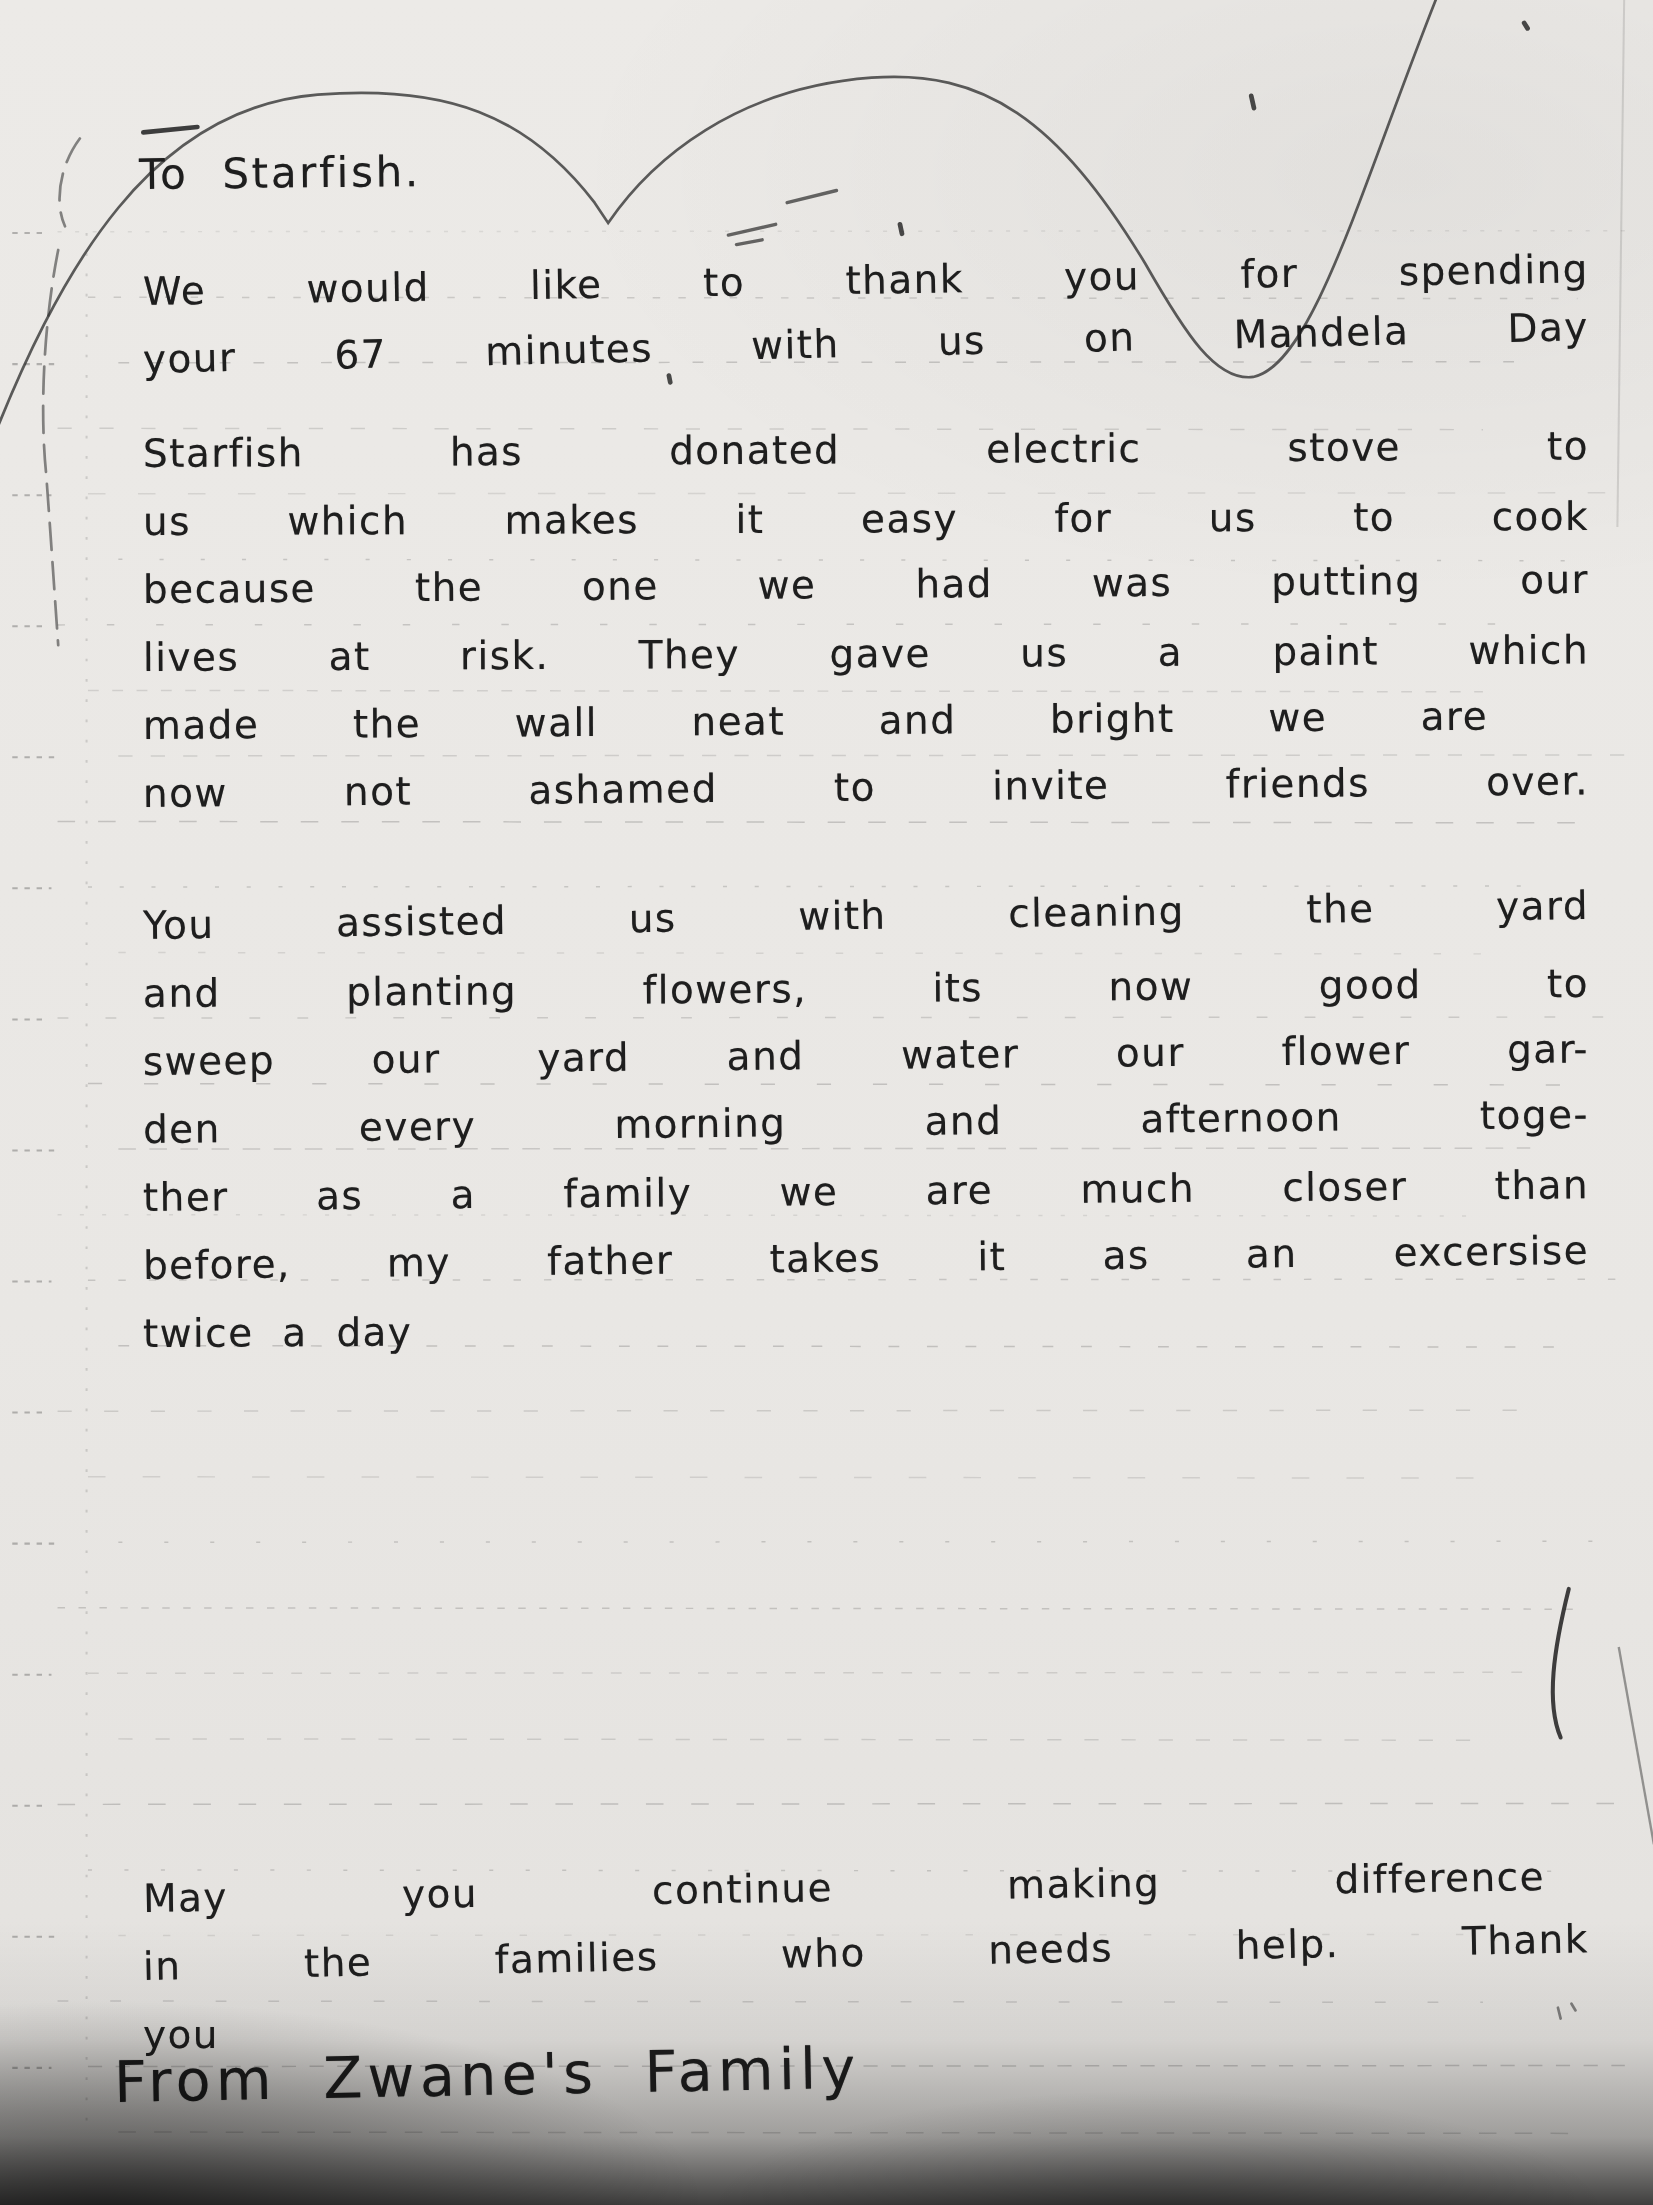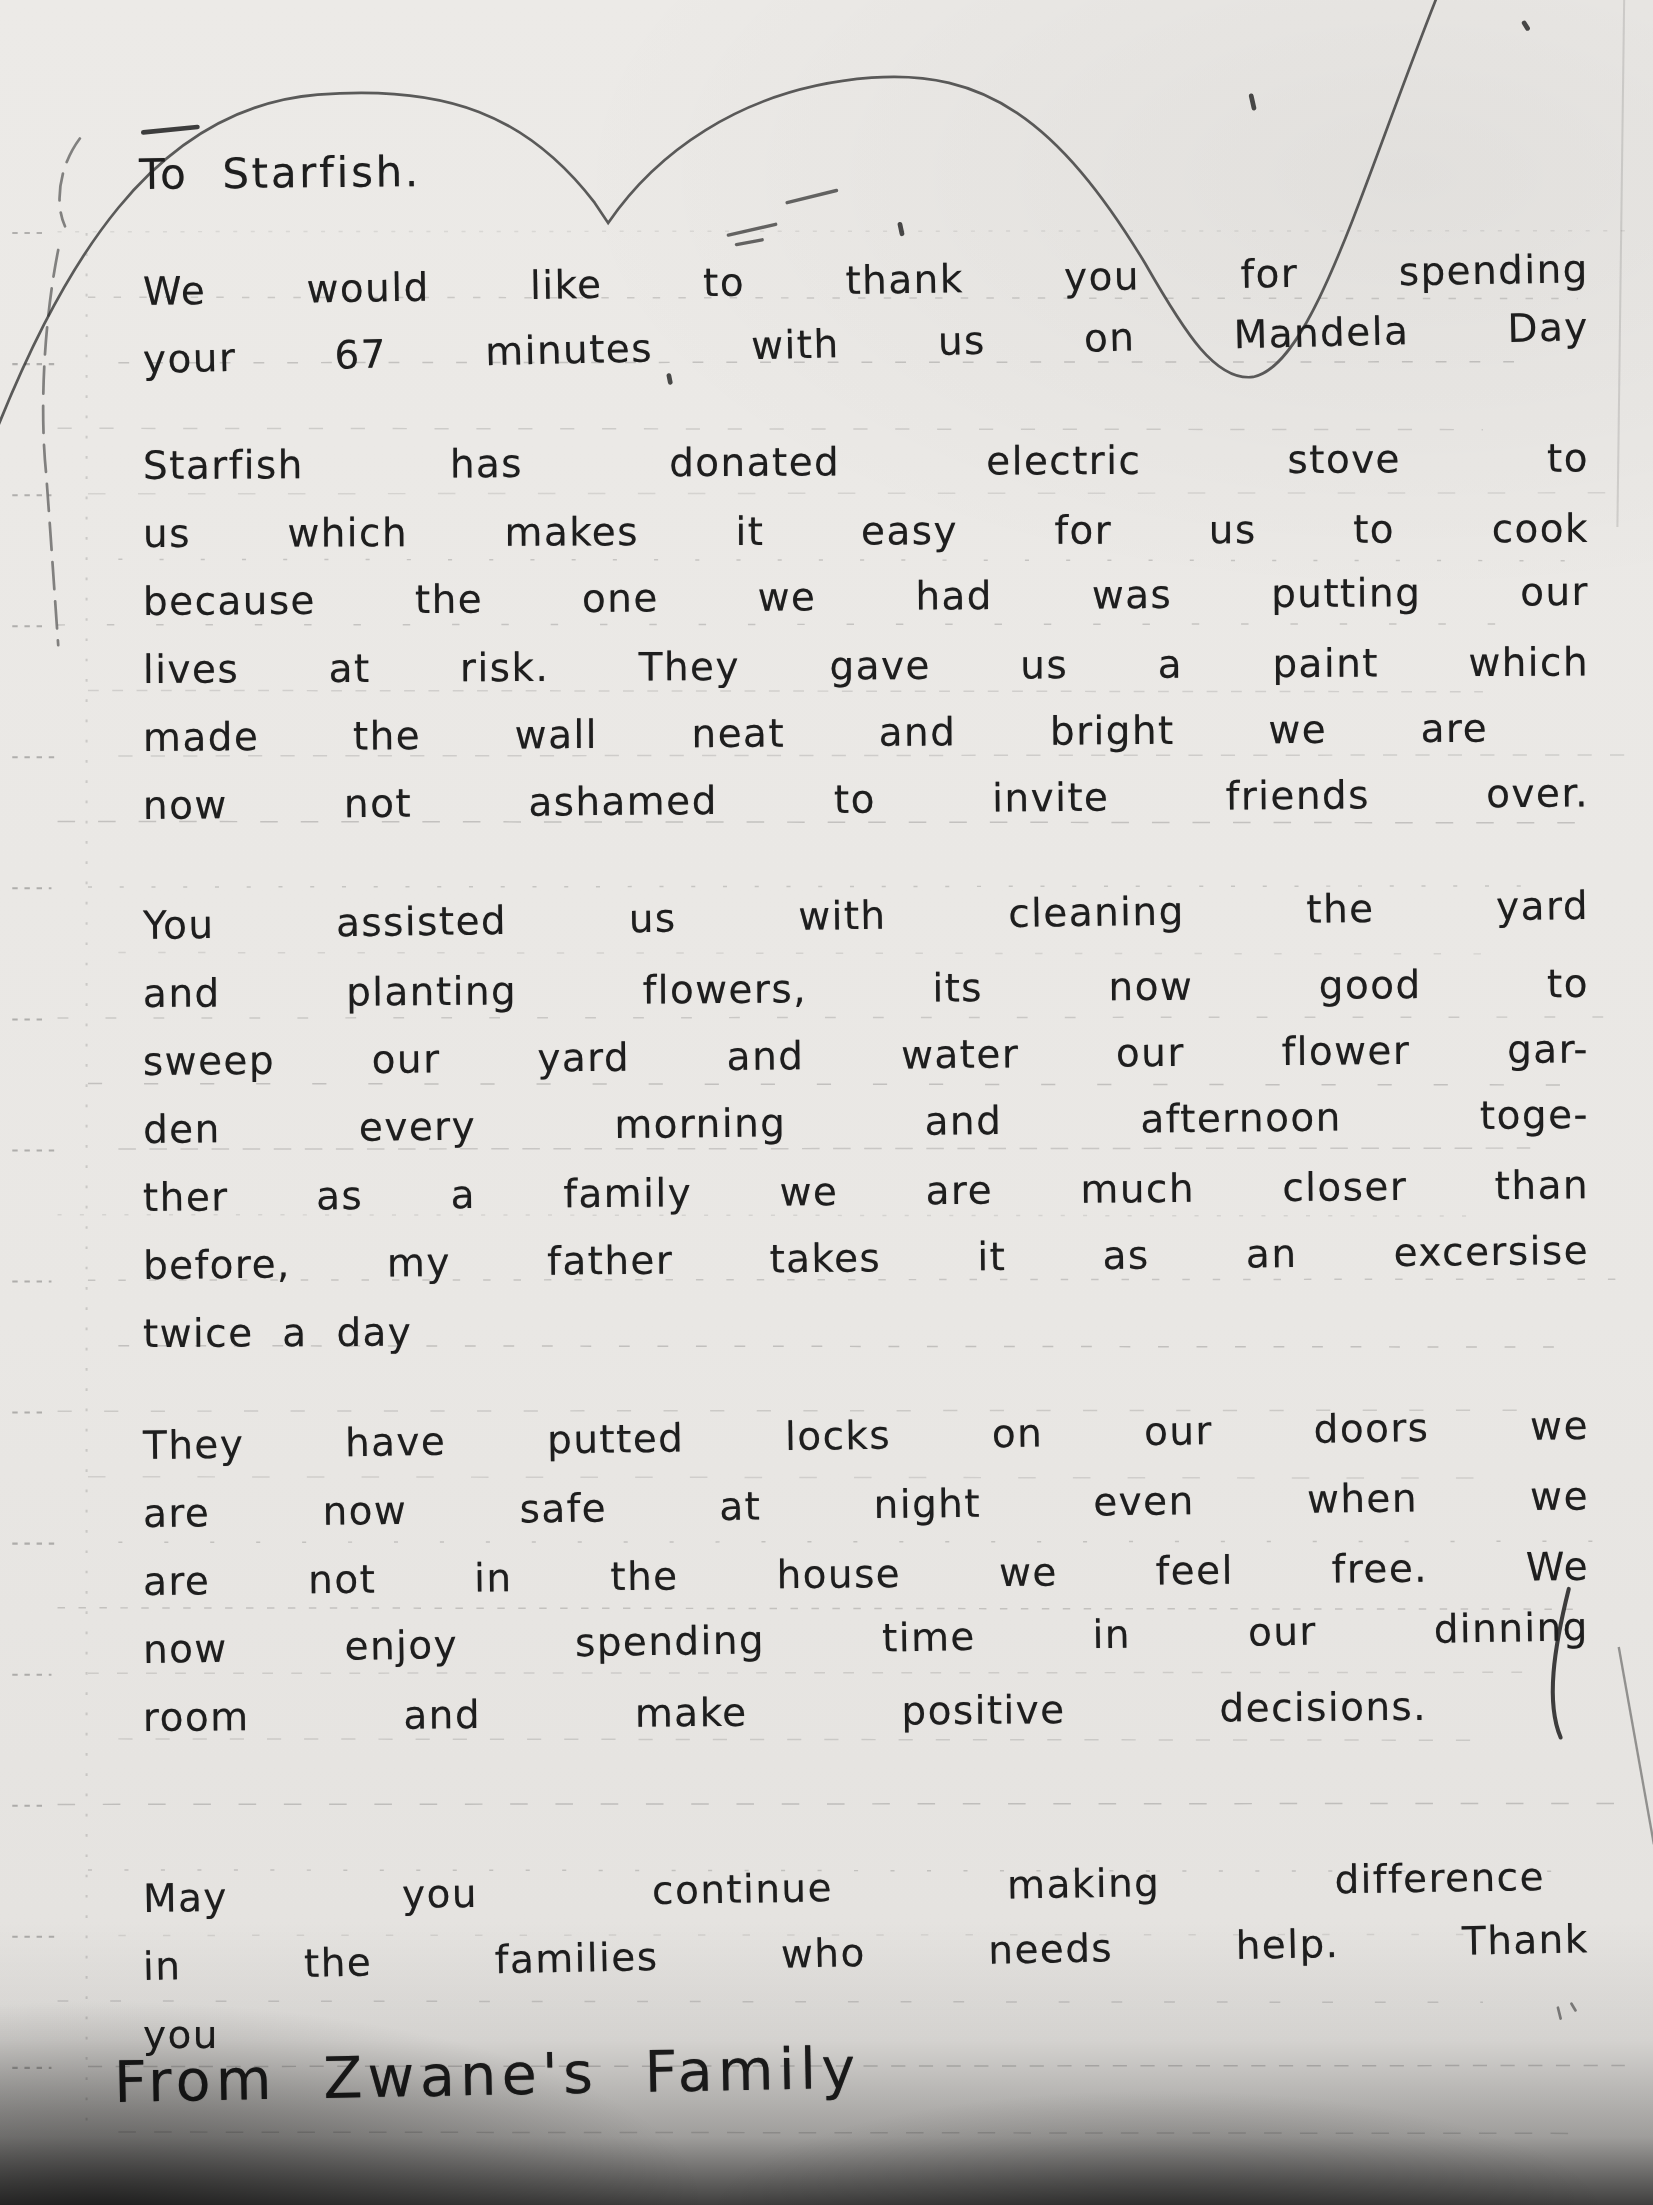--- a/index.html
+++ b/index.html
@@ -113,46 +113,39 @@
     <path d="M 2306 2972 l 4 16 M 2326 2966 l 6 10" fill="none" stroke="#3a3a3a" stroke-width="4" opacity="0.6" stroke-linecap="round"></path>
   </svg>
 
   <div class="greeting">To Starfish.</div>
 
   <div class="textblock" style="top:258px">
     <div class="line" style="transform:rotate(-0.9deg)">We would like to thank you for spending</div>
     <div class="line" style="transform:rotate(-1.3deg)">your 67 minutes with us on Mandela Day</div>
   </div>
 
-  <div class="textblock" style="top:432px">
+  <div class="textblock" style="top:420px">
     <div class="line" style="transform:rotate(-0.3deg)">Starfish has donated electric stove to</div>
     <div class="line" style="transform:rotate(-0.2deg)">us which makes it easy for us to cook</div>
     <div class="line" style="transform:rotate(-0.4deg)">because the one we had was putting our</div>
     <div class="line" style="transform:rotate(-0.3deg)">lives at risk. They gave us a paint which</div>
     <div class="line" style="transform:rotate(-0.4deg);width:1345px">made the wall neat and bright we are</div>
     <div class="line" style="transform:rotate(-0.5deg)">now not ashamed to invite friends over.</div>
   </div>
 
   <div class="textblock" style="top:892px">
     <div class="line" style="transform:rotate(-0.8deg)">You assisted us with cleaning the yard</div>
     <div class="line" style="transform:rotate(-0.4deg)">and planting flowers, its now good to</div>
     <div class="line" style="transform:rotate(-0.5deg)">sweep our yard and water our flower gar-</div>
     <div class="line" style="transform:rotate(-0.6deg)">den every morning and afternoon toge-</div>
     <div class="line" style="transform:rotate(-0.5deg)">ther as a family we are much closer than</div>
     <div class="line" style="transform:rotate(-0.6deg)">before, my father takes it as an excersise</div>
     <div class="line short" style="transform:rotate(-0.3deg)">twice a day</div>
   </div>
 
-  <div class="textblock" style="top:1412px">
-    <div class="line" style="transform:rotate(-0.8deg)">They have putted locks on our doors we</div>
-    <div class="line" style="transform:rotate(-0.7deg)">are now safe at night even when we</div>
-    <div class="line" style="transform:rotate(-0.6deg)">are not in the house we feel free. We</div>
-    <div class="line" style="transform:rotate(-0.9deg)">now enjoy spending time in our dinning</div>
-    <div class="line" style="transform:rotate(-0.5deg);width:1284px">room and make positive decisions.</div>
-  </div>
 
   <div class="textblock" style="top:1865px">
     <div class="line" style="transform:rotate(-0.9deg);width:1402px">May you continue making difference</div>
     <div class="line" style="transform:rotate(-1.1deg)">in the families who needs help. Thank</div>
     <div class="line short">you</div>
   </div>
 
   <div class="signature">From Zwane's Family</div>
 
   <div id="bottom-shadow"></div>

